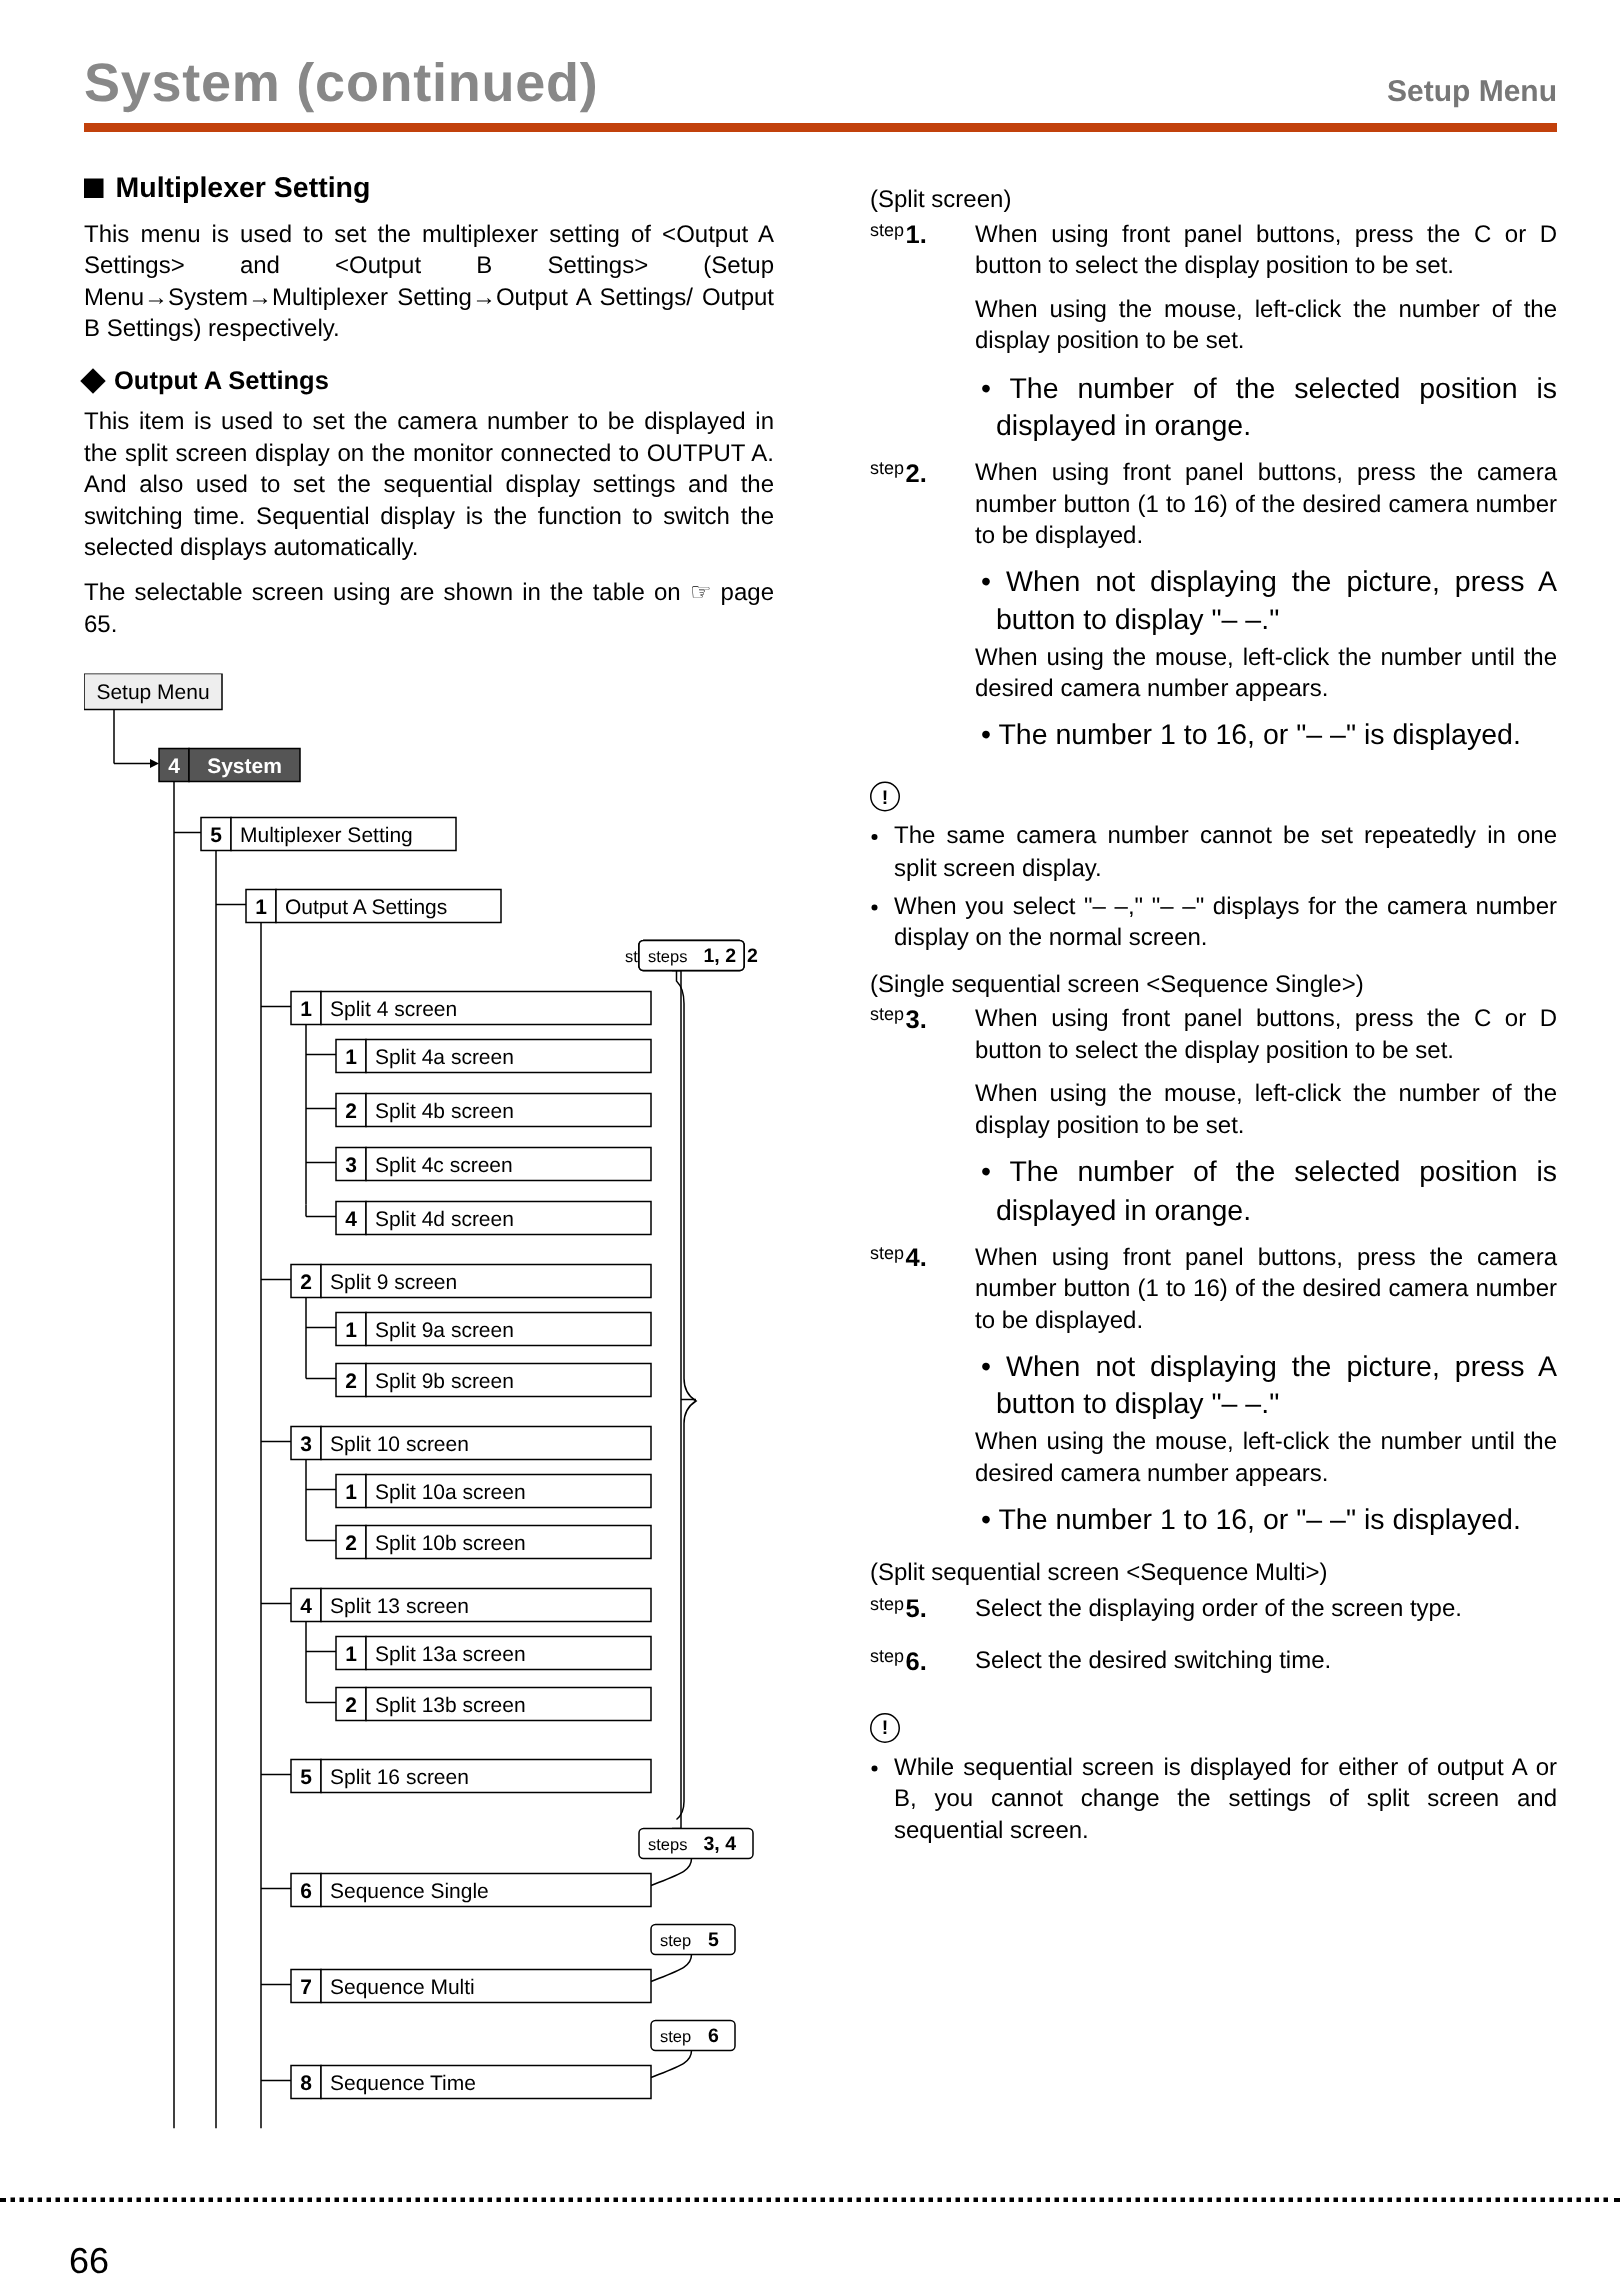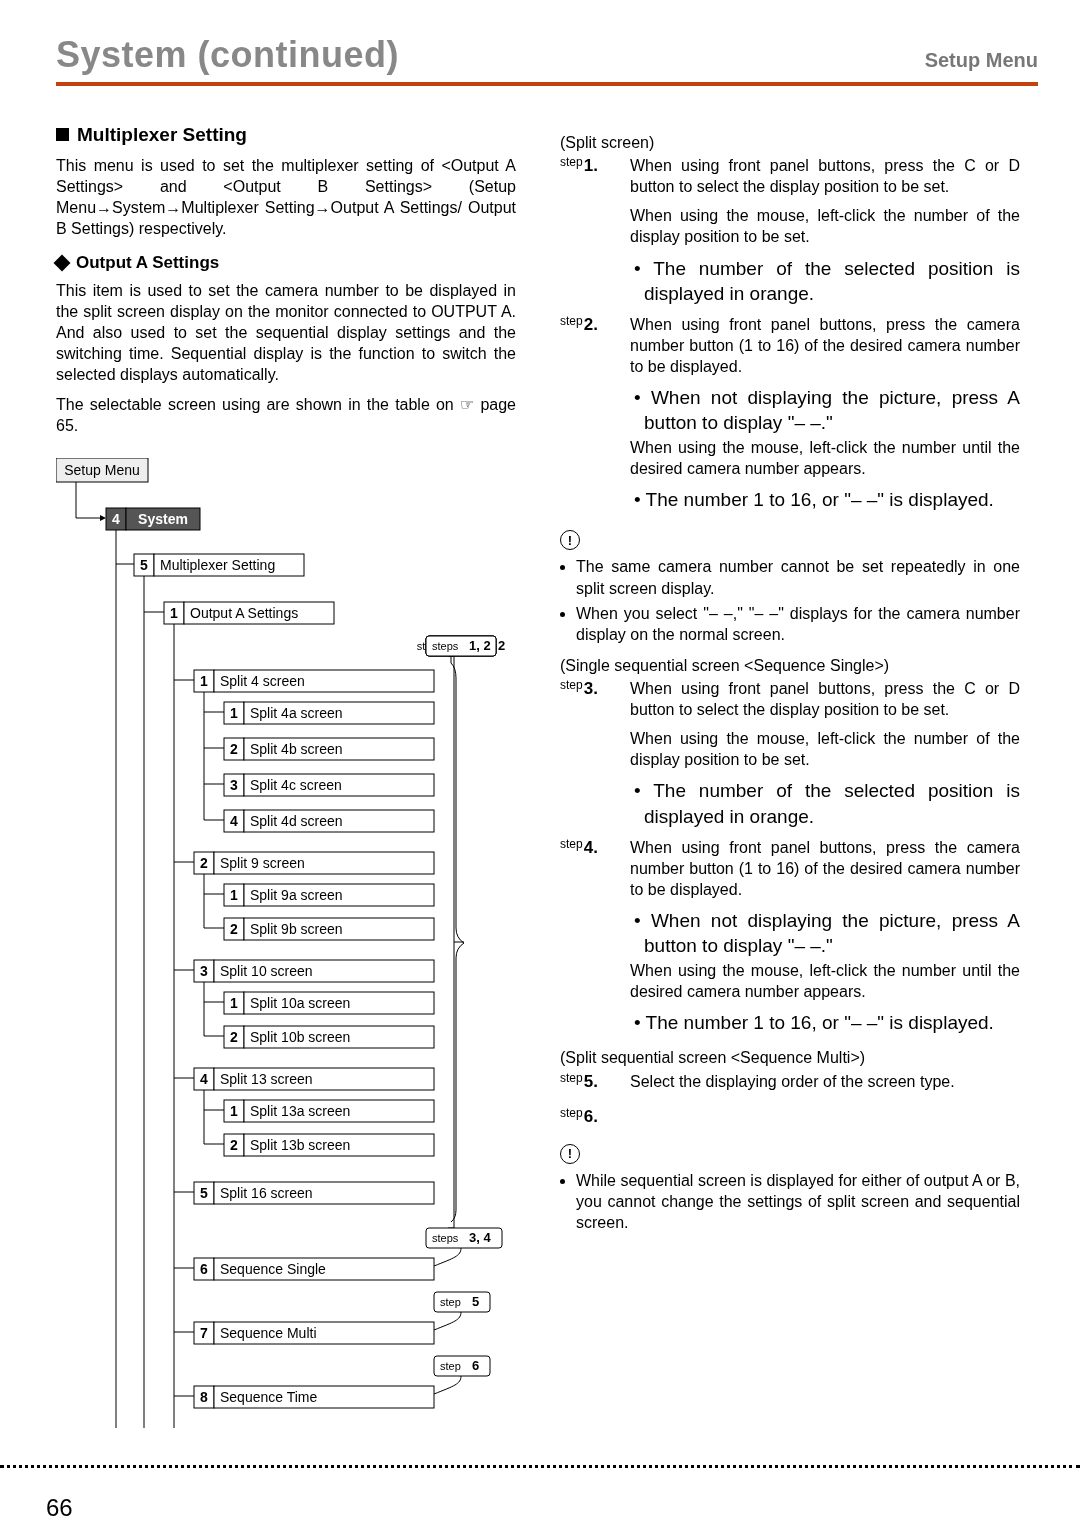--- a/index.html
+++ b/index.html
@@ -16,38 +16,38 @@
     position: relative;
     width: 1080px;
     height: 1528px;
     padding: 34px 42px 0 56px;
     box-sizing: border-box;
   }
   .topline {
     display: flex;
     align-items: baseline;
     justify-content: space-between;
-    border-bottom: 4px solid #c2410c;
+    border-bottom: 6px solid #c2410c;
     padding-bottom: 6px;
   }
   .topline .title {
     font-size: 36px;
     font-weight: bold;
     color: #888;
     letter-spacing: 0.5px;
   }
   .topline .subtitle {
     font-size: 20px;
     color: #777;
     font-weight: bold;
   }
   .cols {
     display: flex;
-    gap: 44px;
-    margin-top: 36px;
+    gap: 64px;
+    margin-top: 25px;
   }
   .col {
     width: 460px;
     font-size: 16px;
     line-height: 1.32;
   }
   .col p { margin: 0 0 8px 0; text-align: justify; }
   h3.section {
     font-size: 19px;
     font-weight: bold;
@@ -376,20 +376,23 @@
           </div>
         <div class="body">
             <p>Select the displaying order of the screen type.</p>
           </div>
       </div>
       <div class="step">
         <div class="label">
             <span class="w">step</span>
             <span class="n">6.</span>
           </div>
+        <div class="body">
+            <p>Select the desired switching time.</p>
+          </div>
       </div>
 
       <div class="caution">!</div>
       <ul class="bul">
         <li>While sequential screen is displayed for either of output A or B, you cannot change the settings of split screen and sequential screen.</li>
       </ul>
     </div>
   </div>
 
   <div class="dots"></div>

